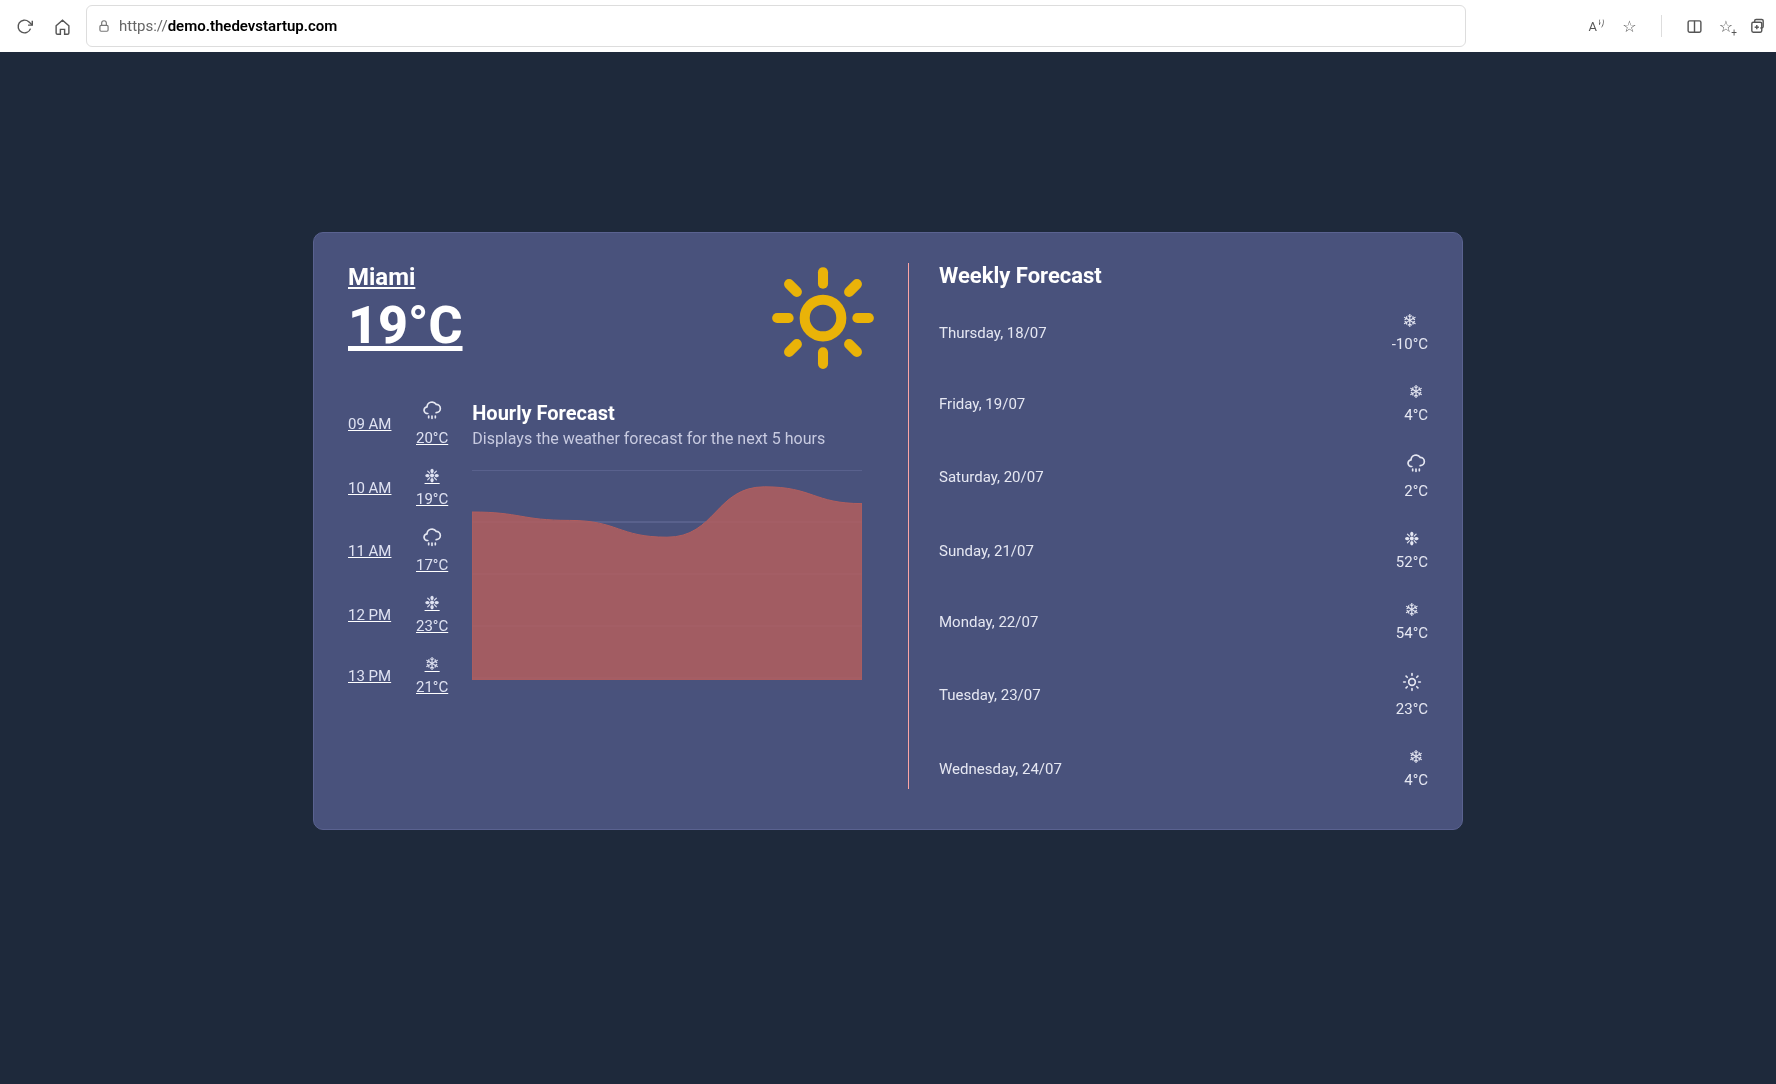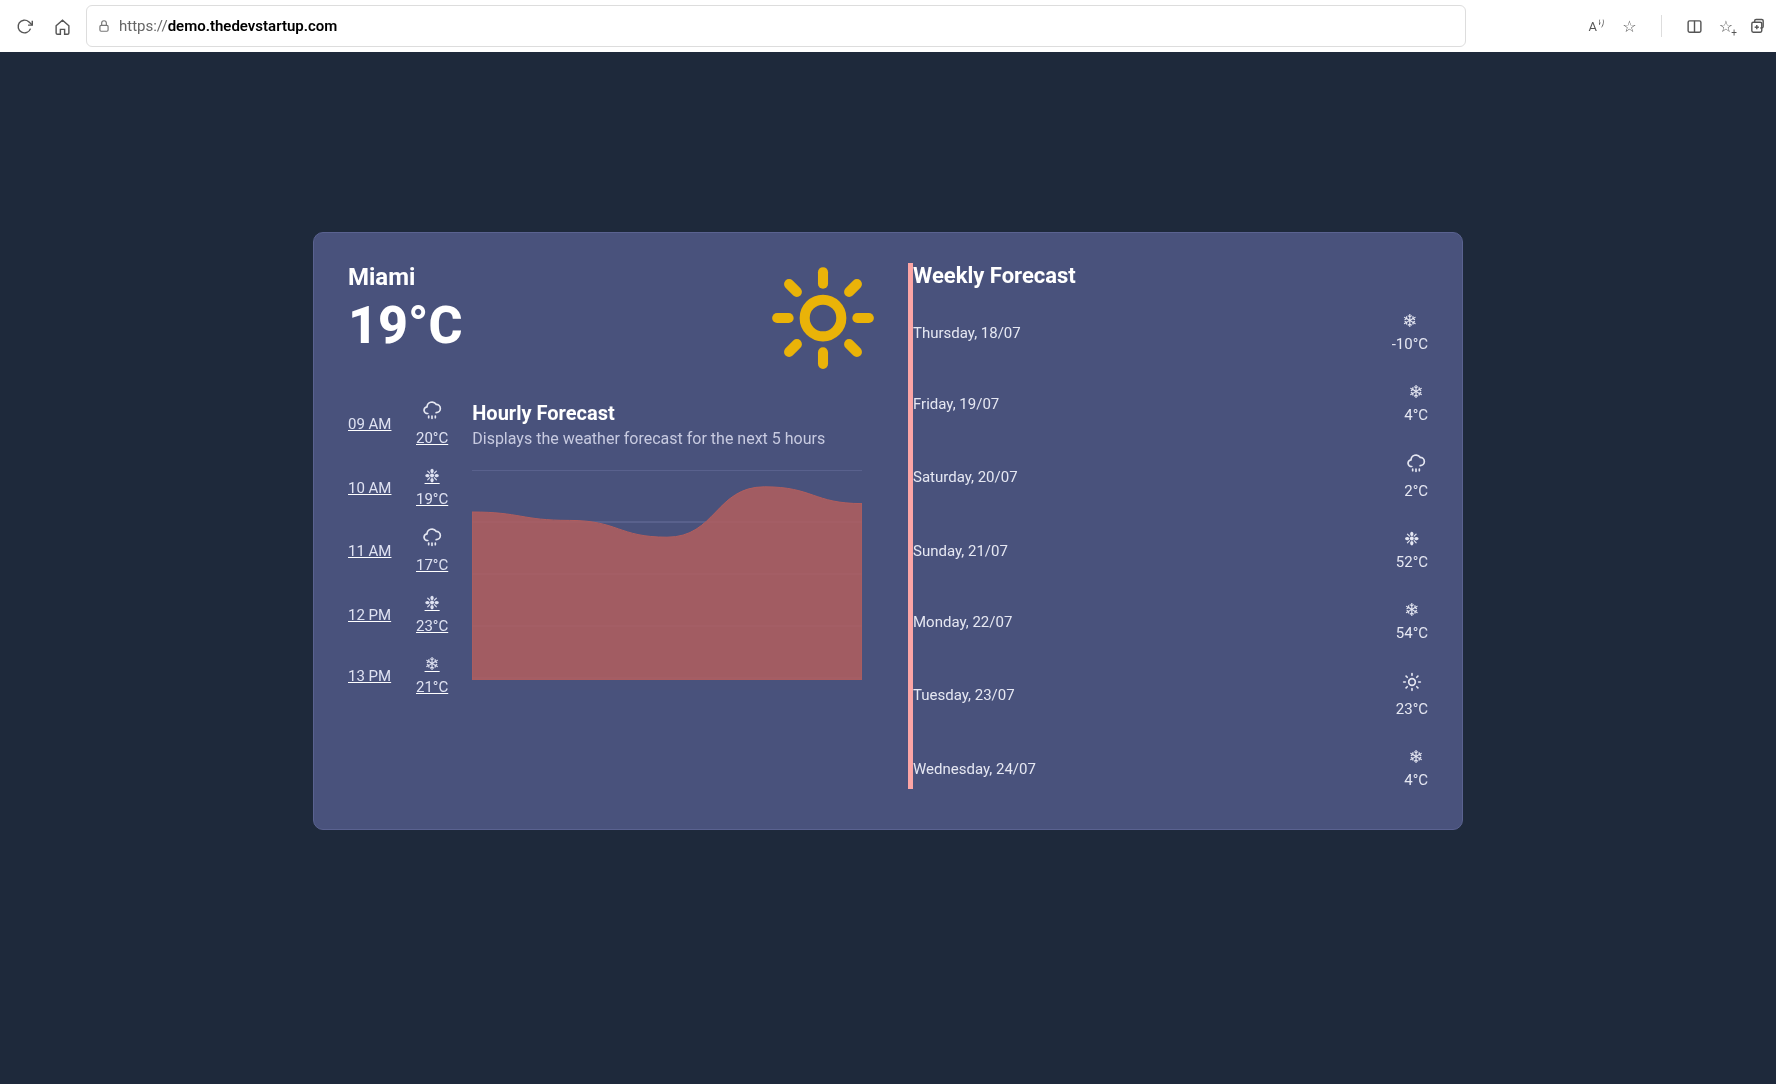--- a/index.html
+++ b/index.html
@@ -10,24 +10,24 @@
   .chrome .icon-btn { width:28px; height:28px; display:flex; align-items:center; justify-content:center; color:#555; font-size:16px; }
   .addr { flex:1; max-width:1380px; height:42px; border:1px solid #ddd; border-radius:6px; display:flex; align-items:center; padding:0 10px; gap:8px; color:#666; font-size:15px; }
   .addr-bold { color:#000; font-weight:600; }
   .chrome-right { margin-left:auto; display:flex; align-items:center; gap:16px; color:#555; font-size:16px; }
   .chrome-right .sep { width:1px; height:22px; background:#ddd; margin:0 8px; }
 
   
   .page { width:1776px; height:1032px; background:#1e293b; padding-top:180px; }
   .card { width:1150px; margin:0 auto; border:1px solid #5a6290; border-radius:10px; background:#49527c; color:#fff; padding:30px 34px 40px; display:flex; }
   .left { width:560px; padding-right:30px; }
-  .right { flex:1; border-left:5px solid #fca5a5; }
+  .right { flex:1; border-left:1px solid #fca5a5; padding-left:30px; }
 
   .city { font-size:24px; font-weight:700; }
-  .temp-row { display:flex; justify-content:space-between; align-items:flex-start; }
+  .temp-row { display:flex; justify-content:space-between; align-items:flex-start;text-decoration:underline; }
   .temp-big { font-size:52px; font-weight:800; line-height:1.1; margin-top:6px; }
   .sun { color:#eab308; }
 
   .hourly-wrap { display:flex; gap:24px; margin-top:28px; }
   .hour-col { display:flex; flex-direction:column; gap:20px;text-decoration:underline; }
   .hour-item { display:flex; align-items:center; gap:16px; font-size:15px; }
   .hour-item .ico-col { display:flex; flex-direction:column; align-items:center; gap:4px; color:#dfe2f2; font-size:15px; }
   .hour-item .ico-col svg, .hour-item .ico-col .snow { width:20px; height:20px; }
   .hour-item .time { width:52px; color:#dfe2f2; }
 

